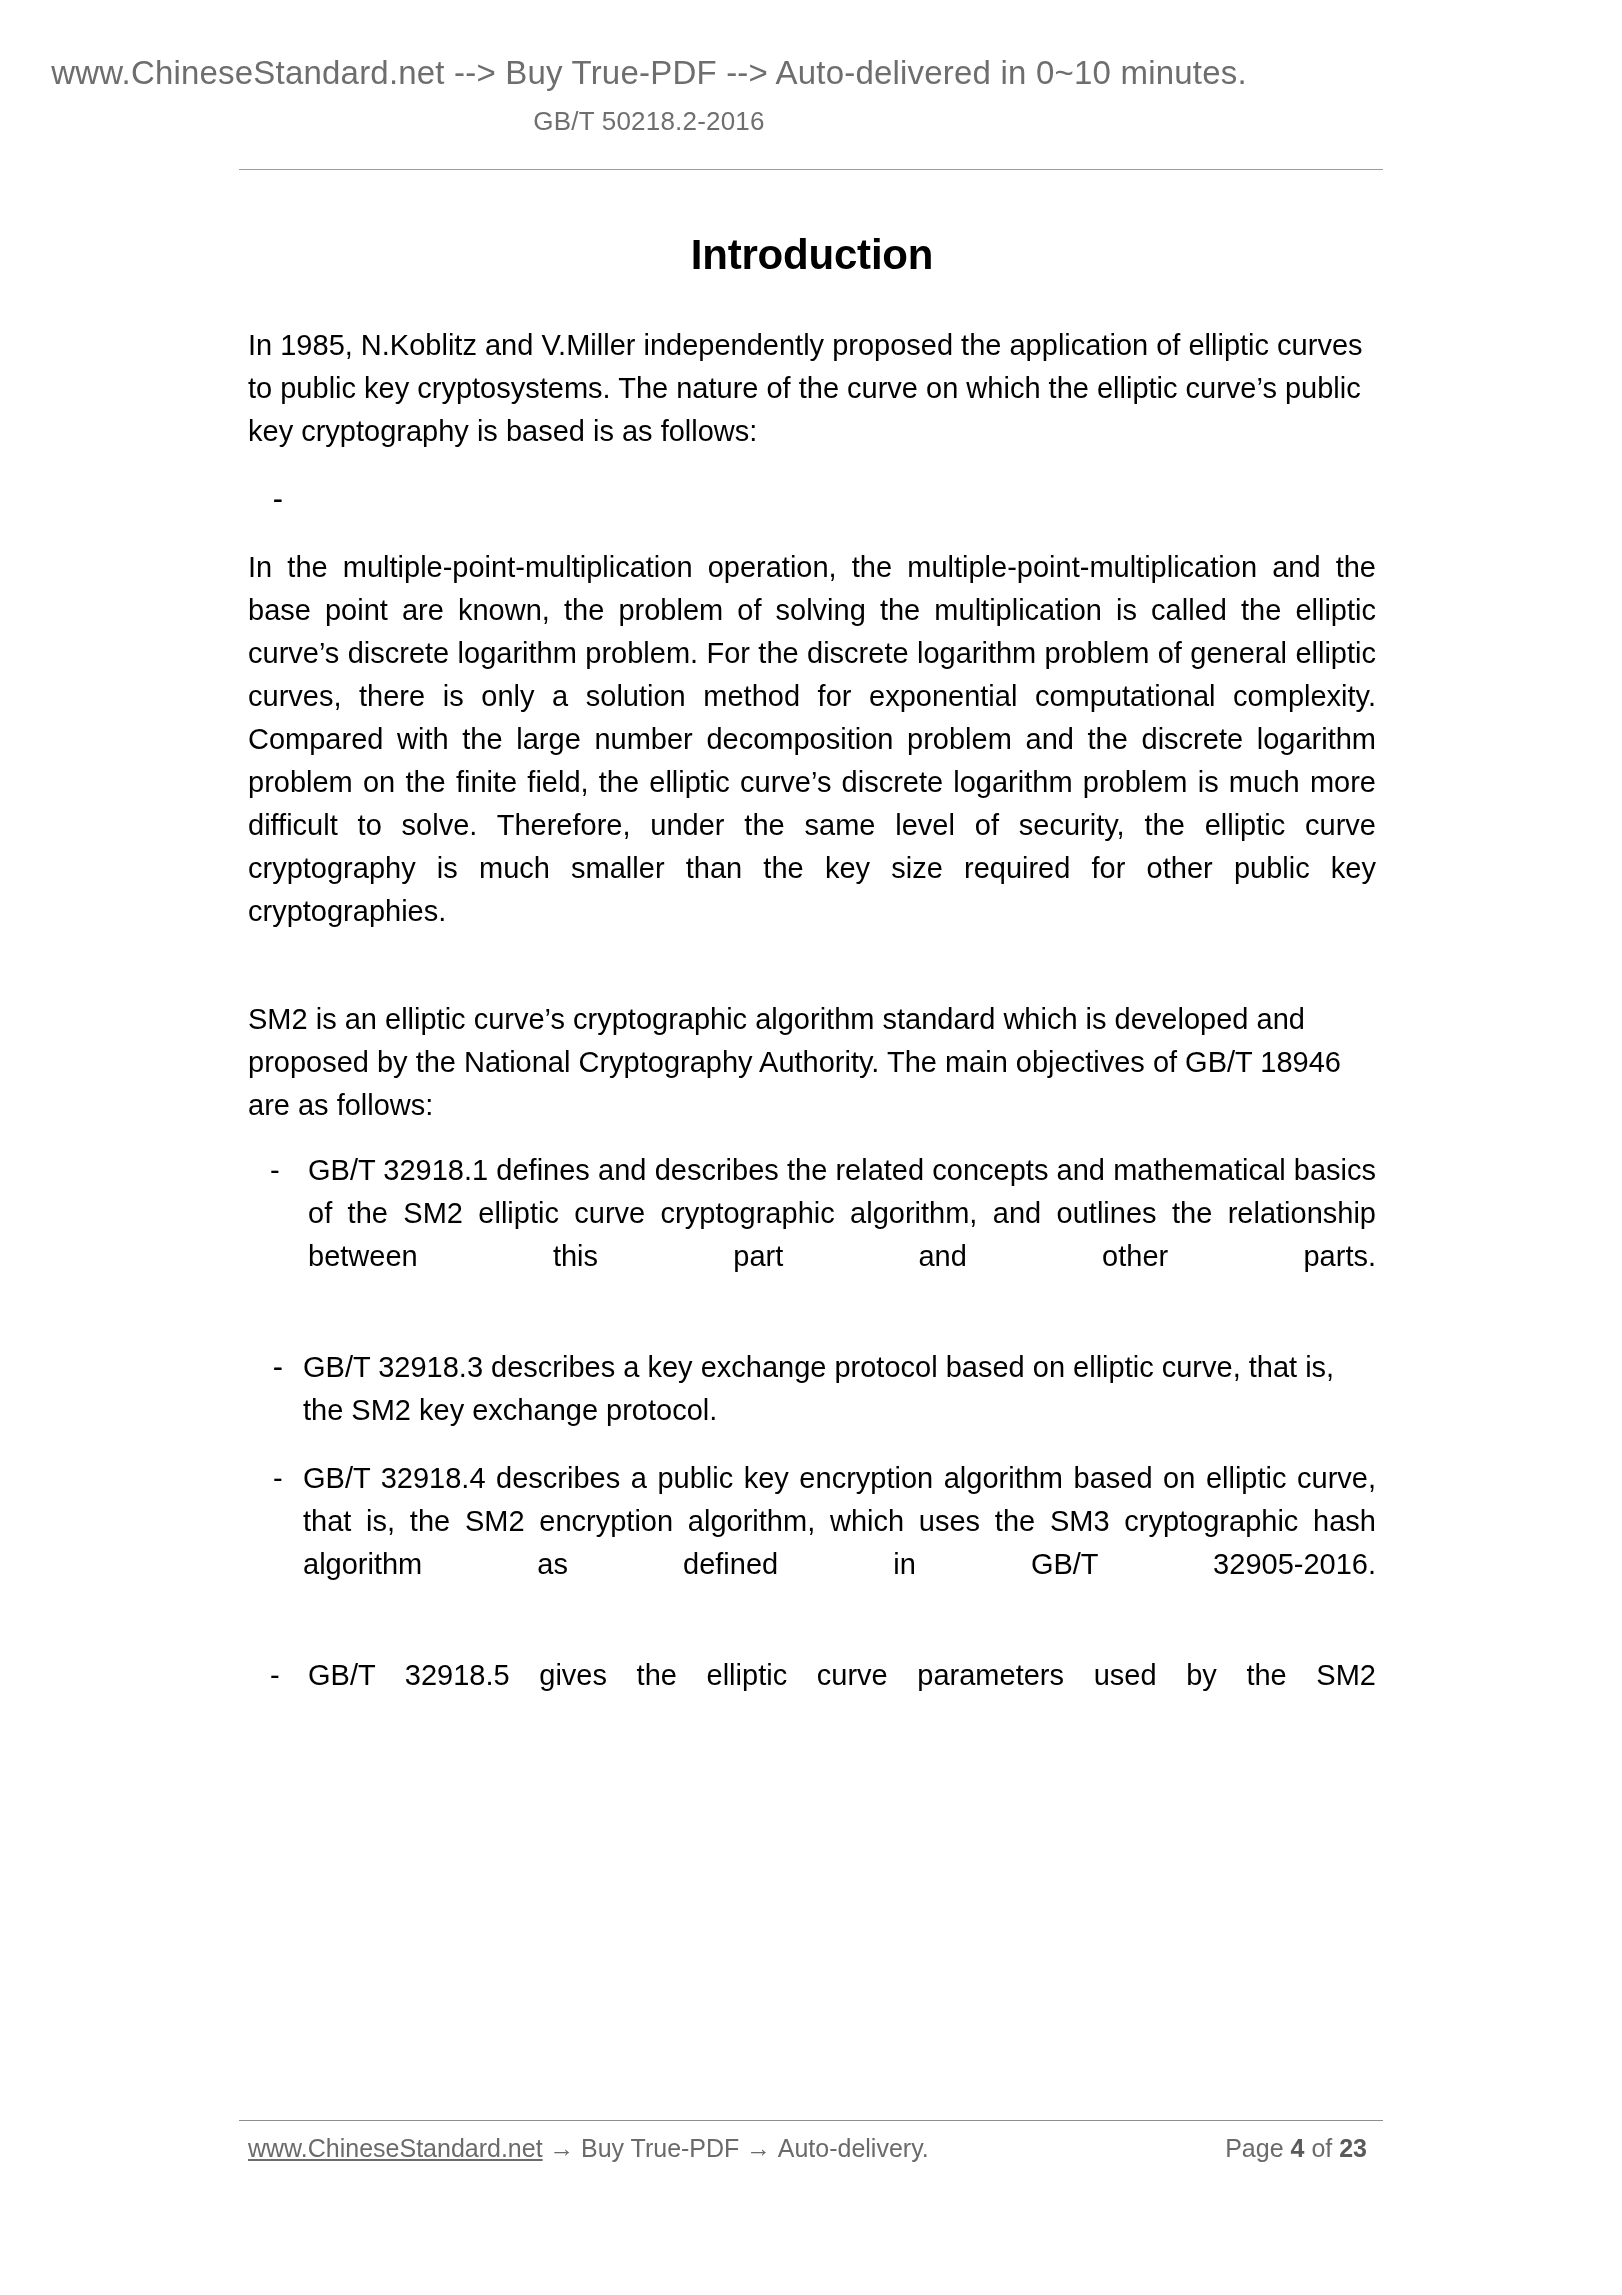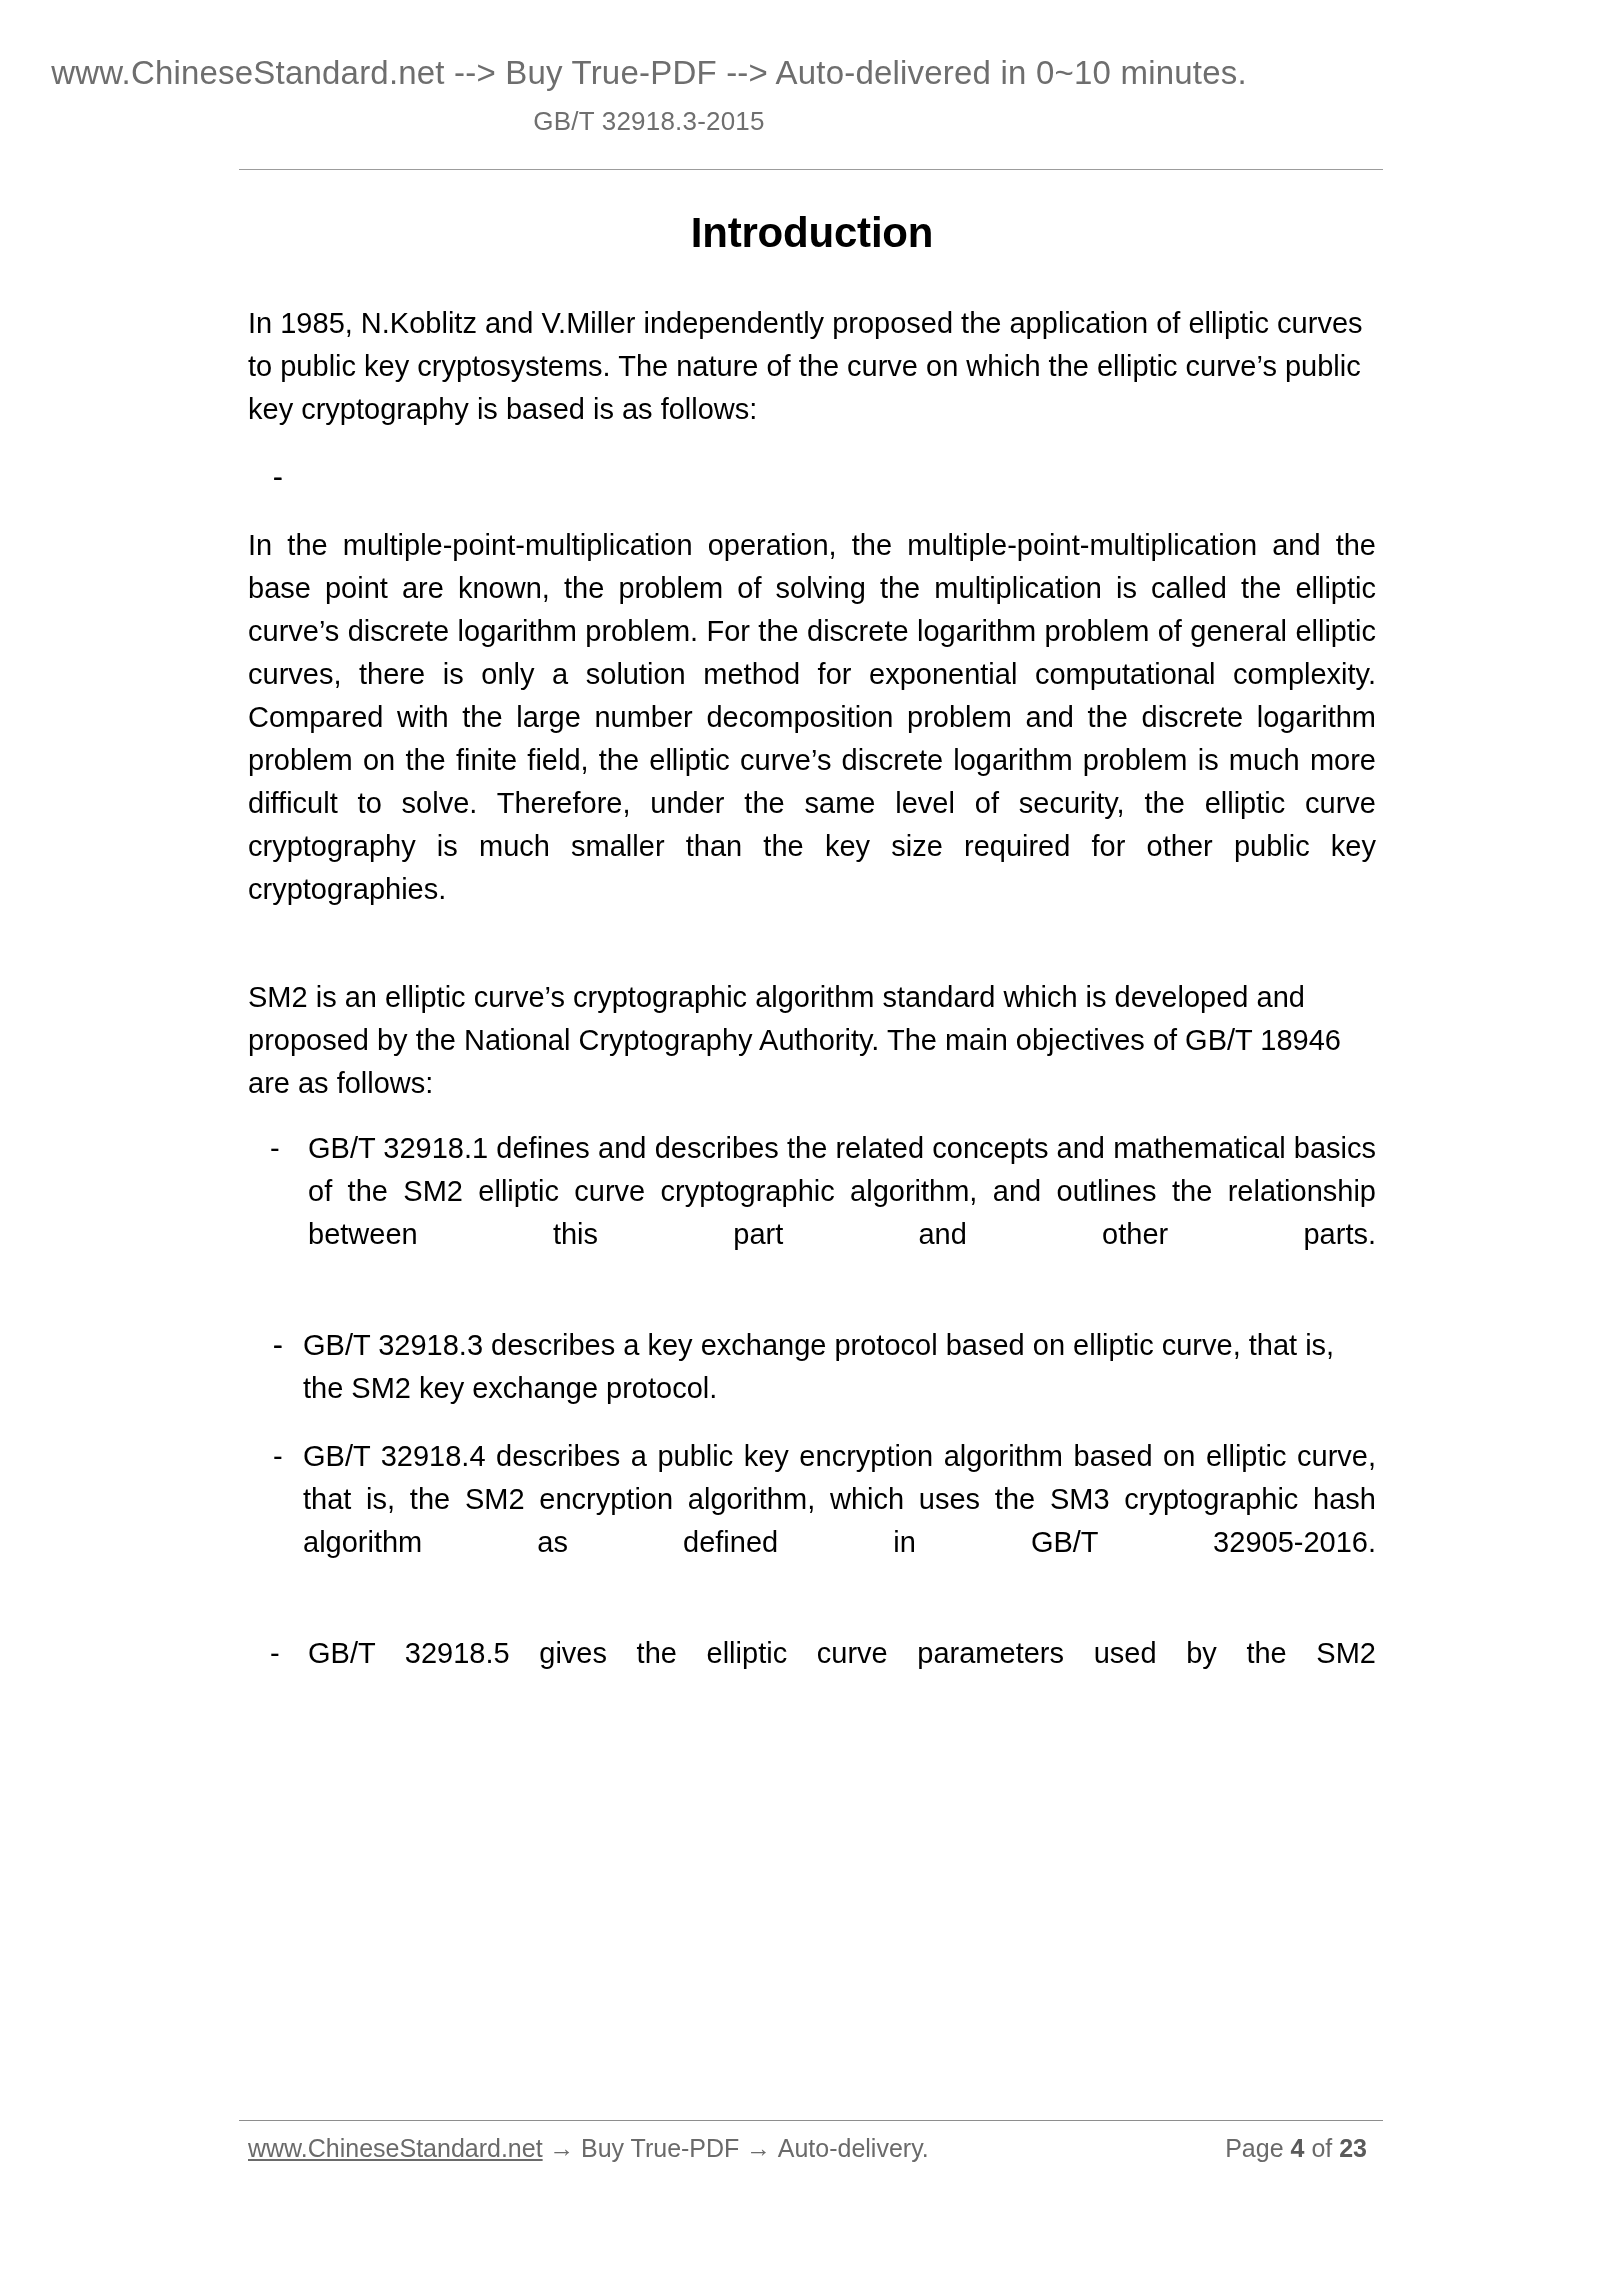--- a/index.html
+++ b/index.html
@@ -48,21 +48,21 @@
     top: 169px;
     left: 239px;
     width: 1144px;
     height: 0;
     border-top: 1.7px solid #9c9c9c;
   }
 
   
   .content {
     position: absolute;
-    top: 210px;
+    top: 232px;
     left: 248px;
     width: 1128px;
   }
   .doc-title {
     font-size: 42px;
     font-weight: bold;
     text-align: center;
     letter-spacing: -0.2px;
     margin: 0 0 46px 0;
     line-height: 1.1;
@@ -158,21 +158,21 @@
     color: #5a5a5a;
   }
 </style>
 </head>
 <body>
 
 <div class="page">
 
   <div class="page-header">
     <div class="promo-line">www.ChineseStandard.net --&gt; Buy True-PDF --&gt; Auto-delivered in 0~10 minutes.</div>
-    <div class="std-number">GB/T 32918.3-2015</div>
+    <div class="std-number">GB/T 50218.2-2016</div>
   </div>
   <div class="header-rule"></div>
 
   <div class="content">
 
     <h1 class="doc-title">Introduction</h1>
 
     <p class="body-para">In 1985, N.Koblitz and V.Miller independently proposed the application of elliptic curves to public key cryptosystems. The nature of the curve on which the elliptic curve’s public key cryptography is based is as follows:</p>
 
     <ul class="dash-list">

